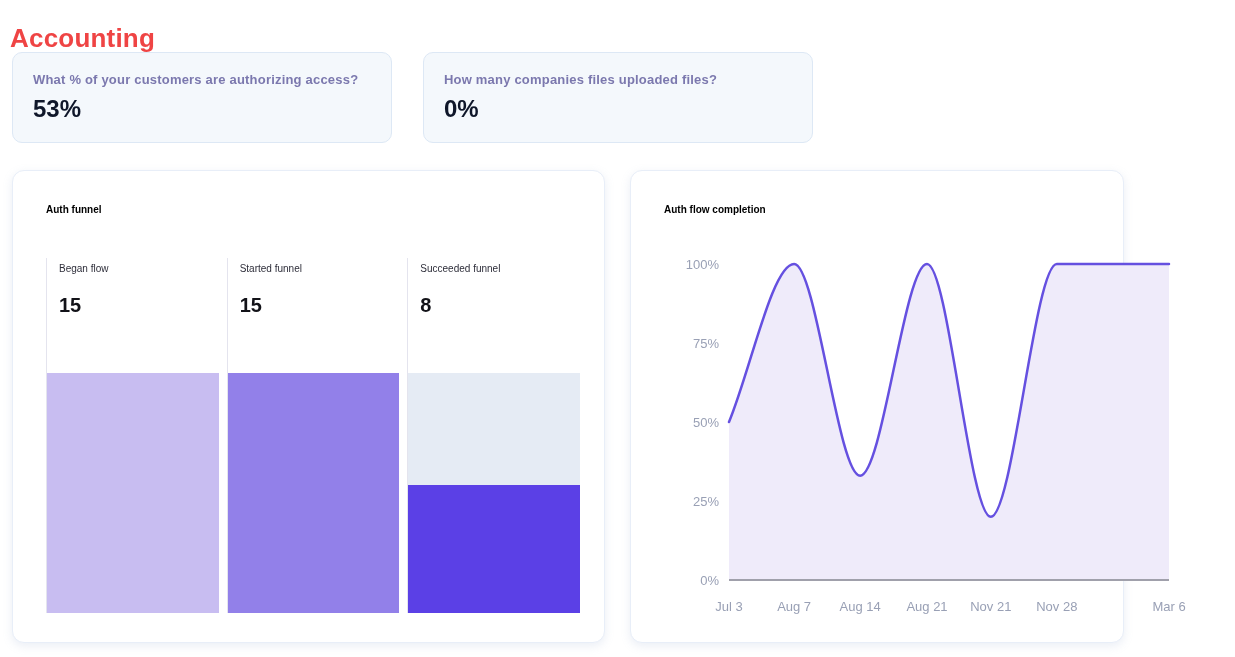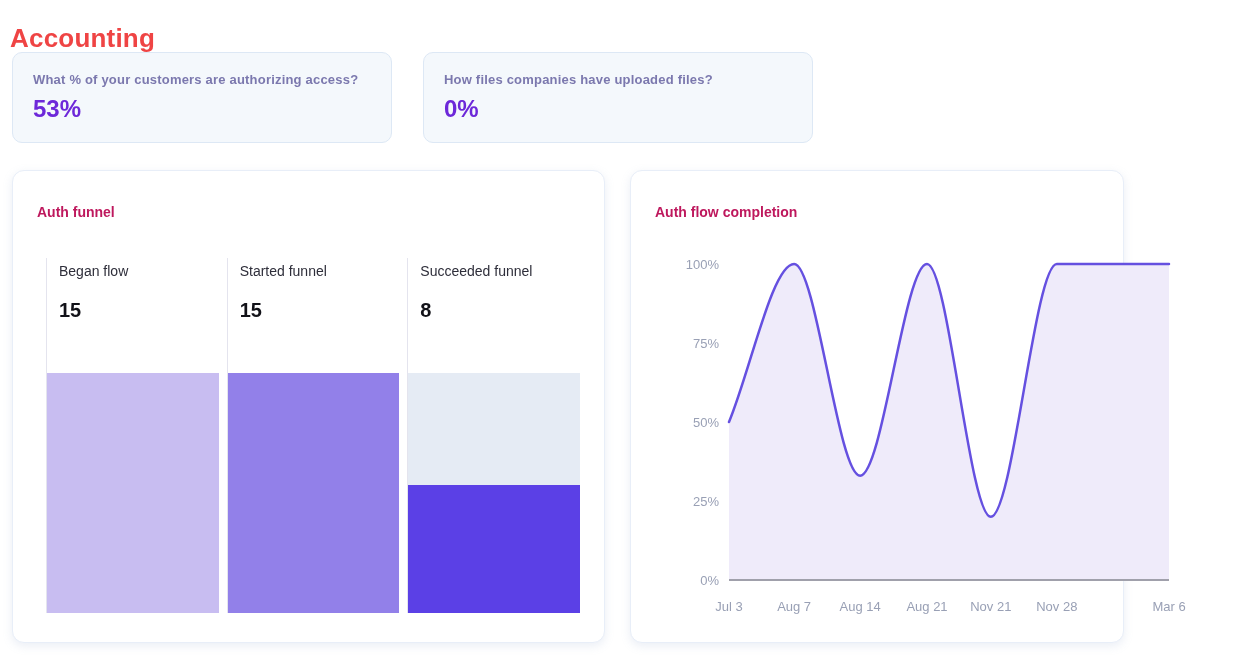--- a/index.html
+++ b/index.html
@@ -6,51 +6,51 @@
   html,body { background:#ffffff; }
   body { font-family:"Liberation Sans", sans-serif; }
   .page { position:relative; width:1235px; height:657px; background:#ffffff; overflow:hidden; }
 
   .page-title { position:absolute; left:10px; top:3px; font-size:26px; font-weight:800; color:#ef4444; letter-spacing:0.2px;margin-top:20px; }
 
   .stat-card { position:absolute; top:52px; height:91px; background:#f4f8fc; border:1px solid #dde8f5; border-radius:10px; padding:19px 20px; }
   .stat-card.c1 { left:12px;  width:380px; }
   .stat-card.c2 { left:423px; width:390px; }
   .stat-question { font-size:13px; font-weight:600; color:#7b78ae; letter-spacing:0.2px; }
-  .stat-value { margin-top:8px; font-size:24px; font-weight:800; color:#6d28d9; }
+  .stat-value { margin-top:8px; font-size:24px; font-weight:800; color:#0f172a; }
 
   .panel { position:absolute; top:170px; height:473px; background:#ffffff; border:1px solid #e8eef8; border-radius:12px; box-shadow:0 3px 10px rgba(140,160,200,0.18); }
   .panel.left  { left:12px;  width:593px; }
   .panel.right { left:630px; width:494px; }
-  .panel-title { position:absolute; left:24px; top:33px; font-size:14px; font-weight:800; color:#be185d; }
+  .panel-title { position:absolute; left:33px; top:33px; font-size:10px; font-weight:800; color:#000000; }
 
   .funnel-cols { position:absolute; left:33px; right:24px; top:87px; height:355px; display:grid; grid-template-columns:1fr 1fr 1fr; gap:8px; }
   .funnel-col { border-left:1px solid #e4e4ee; display:flex; flex-direction:column; }
-  .funnel-label { margin:5px 0 0 12px; font-size:14px; color:#2e2e3a; }
+  .funnel-label { margin:5px 0 0 12px; font-size:10px; color:#2e2e3a; }
   .funnel-value { margin:20px 0 0 12px; font-size:20px; font-weight:800; color:#121218; }
   .funnel-bar { margin-top:auto; height:240px; position:relative; }
   .funnel-bar .fill { position:absolute; left:0; right:0; bottom:0; }
 
   .chart-svg { position:absolute; left:0; top:0; }
   .tick-label { font-family:"Liberation Sans", sans-serif; font-size:13px; fill:#99a0b5; }
 </style>
 </head>
 <body>
 
 <div class="page">
 
   <h1 class="page-title">Accounting</h1>
 
   <div class="stat-card c1">
     <div class="stat-question">What % of your customers are authorizing access?</div>
     <div class="stat-value">53%</div>
   </div>
 
   <div class="stat-card c2">
-    <div class="stat-question">How files companies have uploaded files?</div>
+    <div class="stat-question">How many companies files uploaded files?</div>
     <div class="stat-value">0%</div>
   </div>
 
   <div class="panel left">
     <div class="panel-title">Auth funnel</div>
     <div class="funnel-cols" id="funnel-cols">
         <div class="funnel-col">
           <div class="funnel-label">Began flow</div>
           <div class="funnel-value">15</div>
           <div class="funnel-bar" style="background: transparent;">

